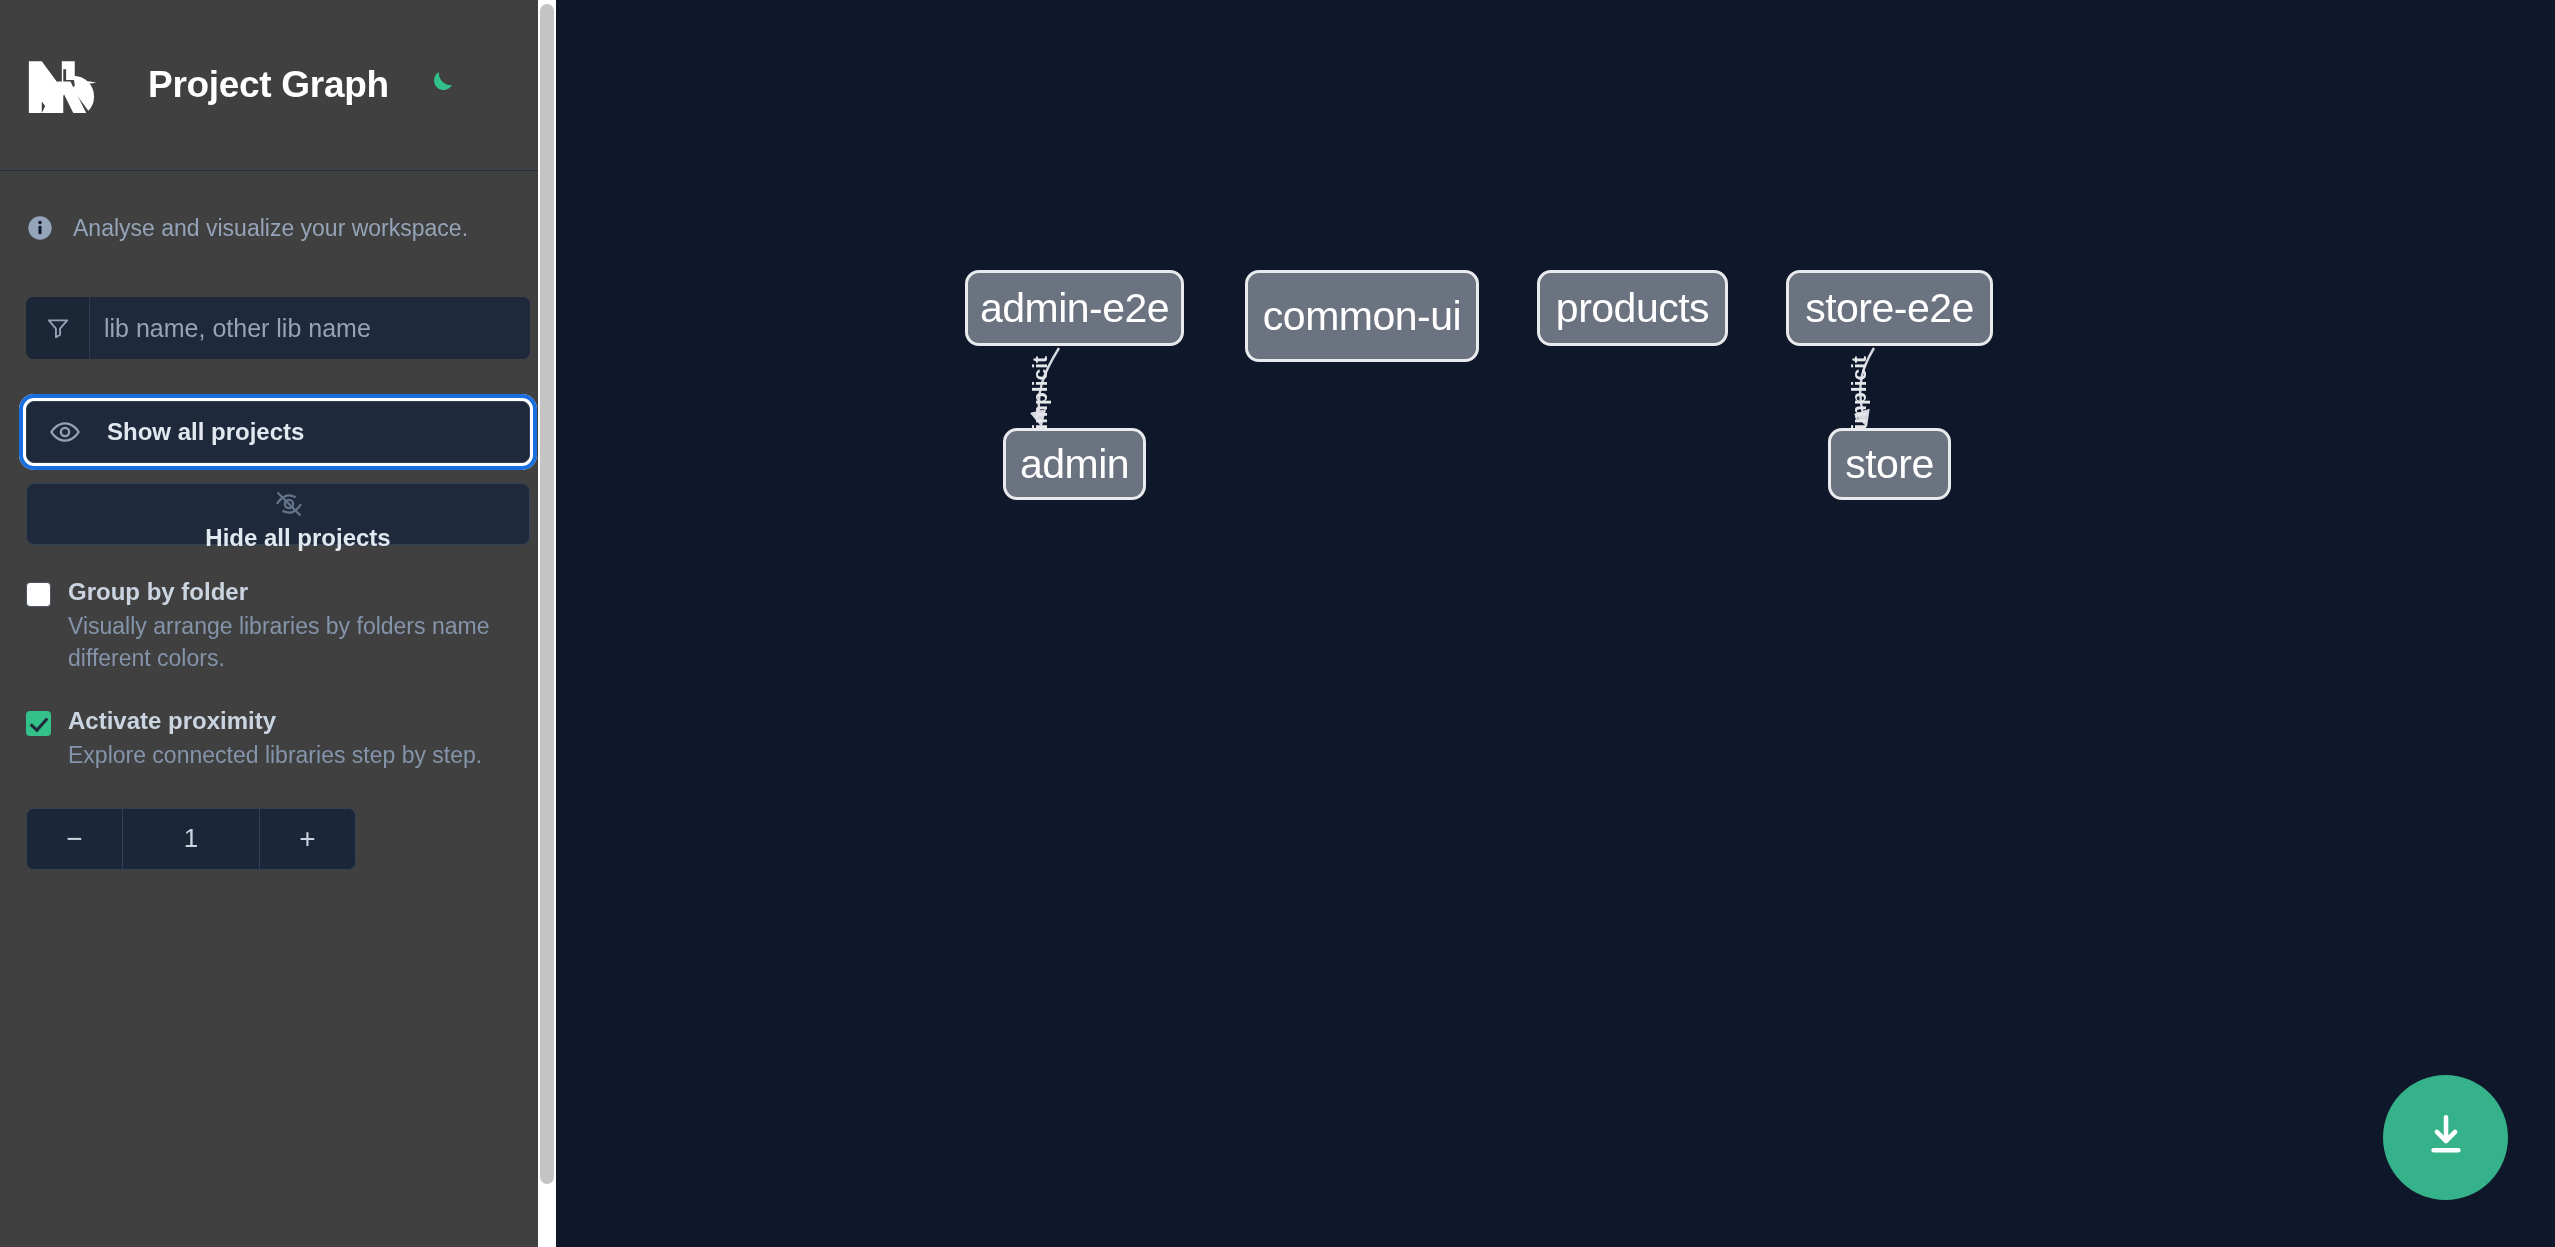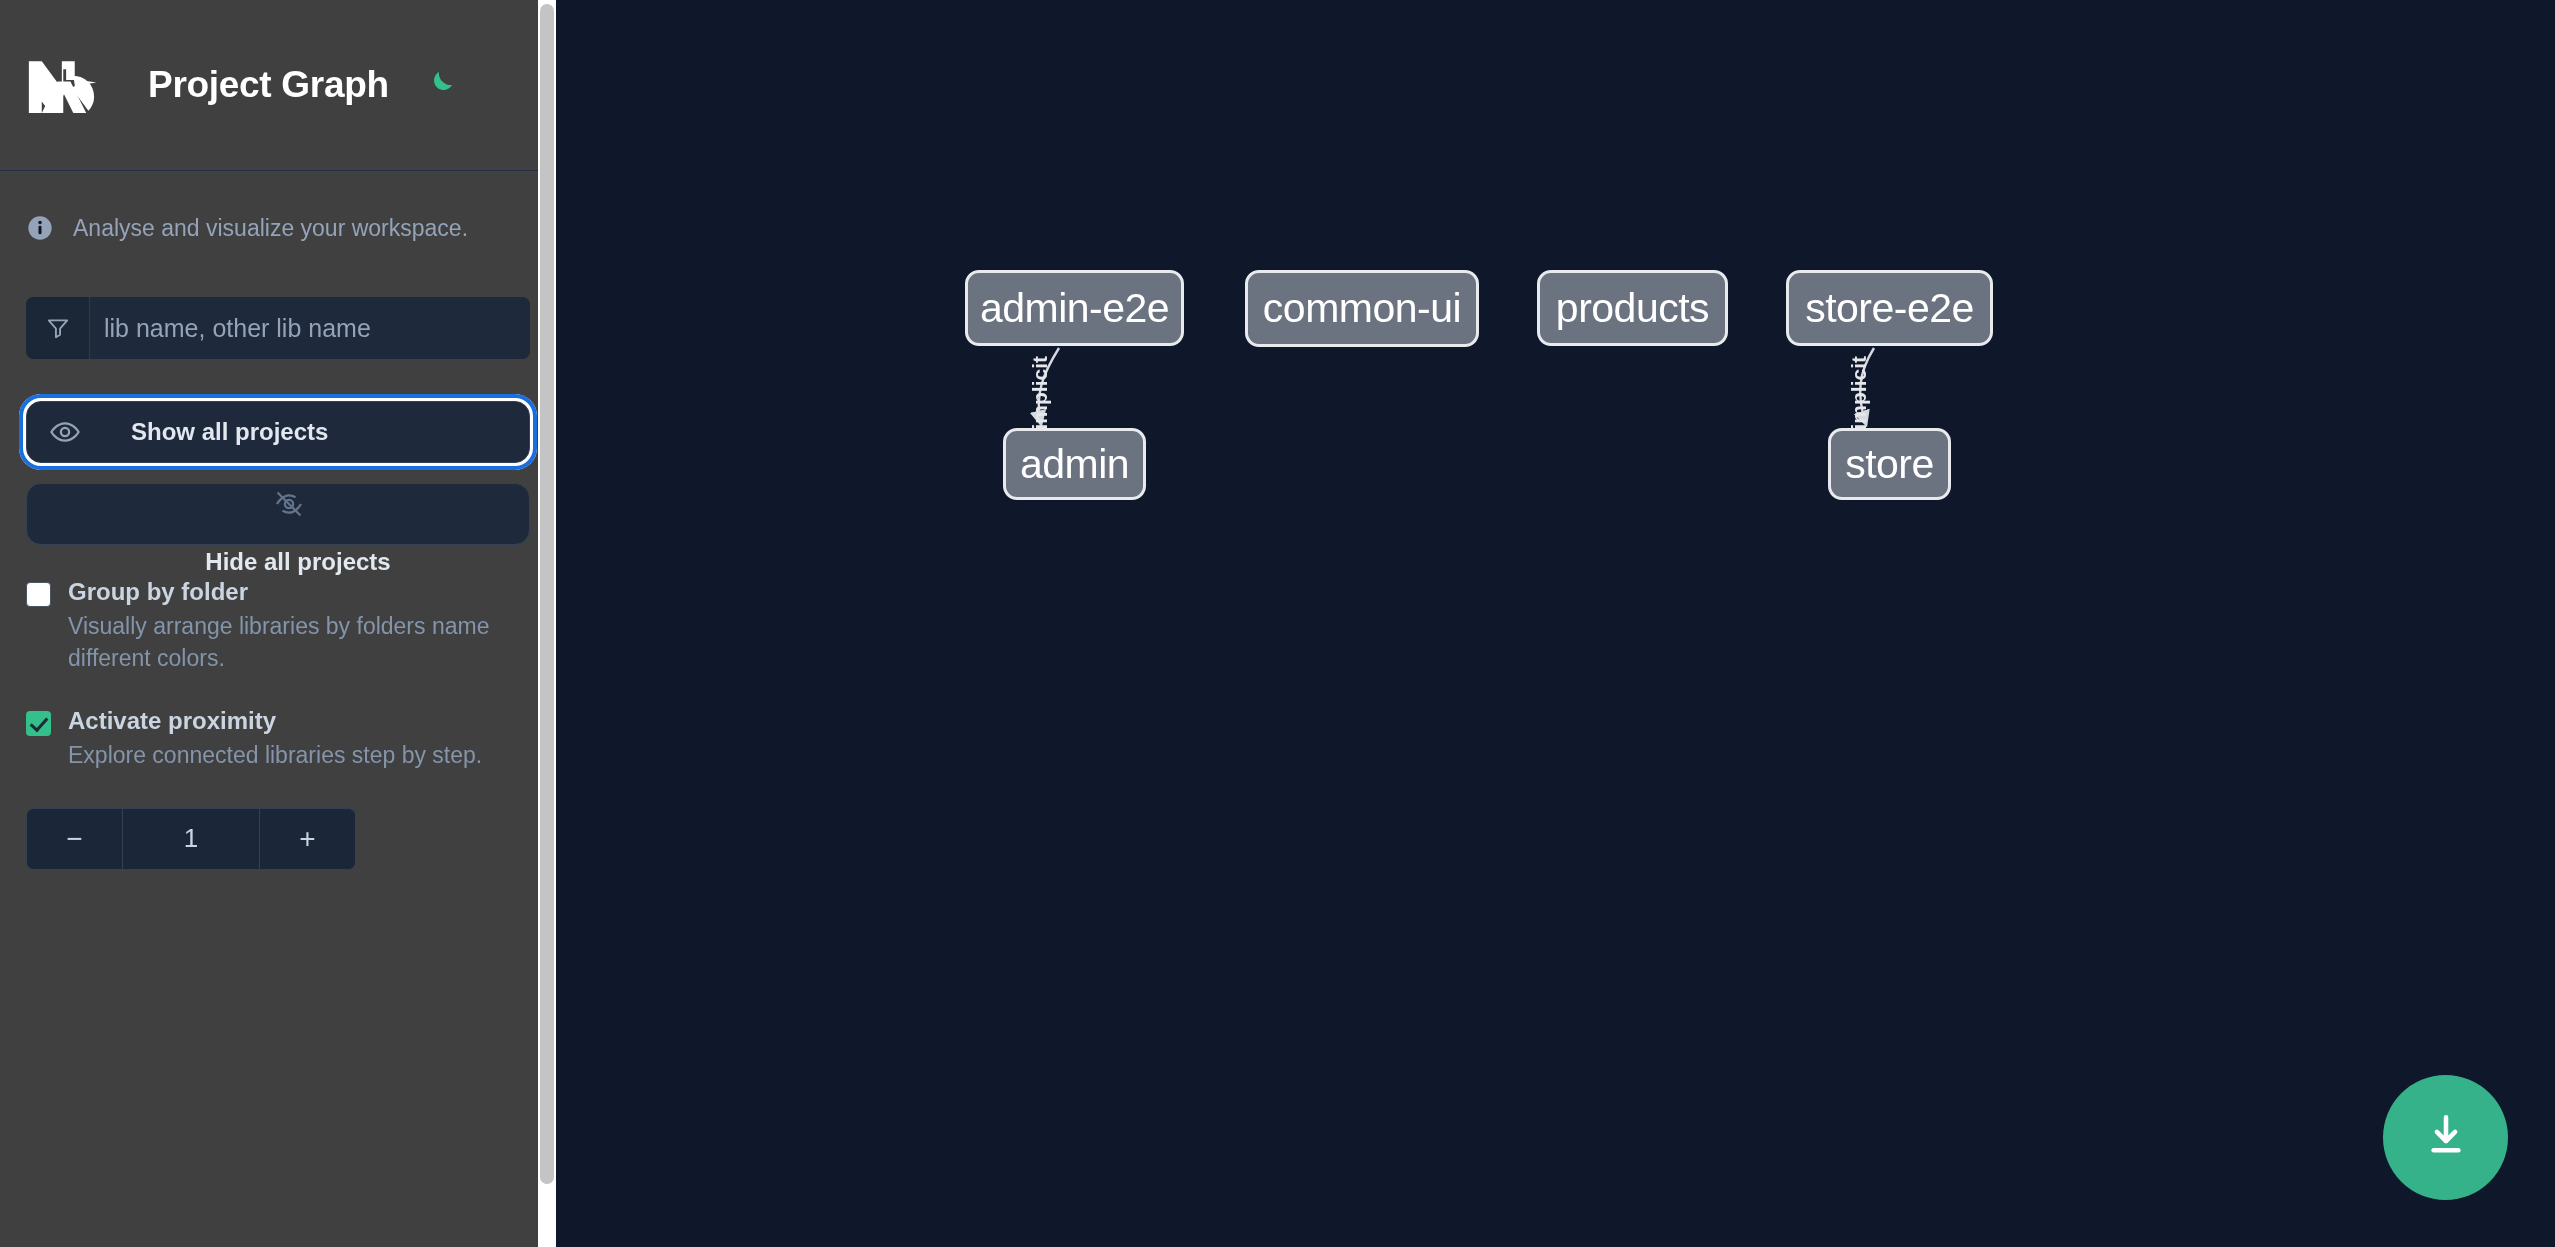--- a/index.html
+++ b/index.html
@@ -102,29 +102,28 @@
   }
   .cb-desc {
     font-size: 23px; color: #8494aa; line-height: 1.36;
     margin-top: 6px; max-width: 450px;
   }
 
   
   .btn {
     width: 100%; height: 62px;
     display: flex; align-items: center;
-    border-radius: 15px;
+    border-radius: 8px;
     background: #1e293b;
     border: 1px solid #334155;
     color: #e2e8f0;
     font-size: 24px; font-weight: 700;
     padding-left: 22px;
     cursor: pointer;
     font-family: "Liberation Sans", sans-serif;
-    gap: 24px;
   }
   .btn .bicon { flex: 0 0 40px; display: flex; align-items: center; }
   .btn .blabel { margin-left: 18px; }
   .btn-focus {
     outline: 4px solid #1a6fe0;
     outline-offset: 3px;
     box-shadow: 0 0 0 7px #ffffff;
   }
   .btn-group { margin-top: 42px; }
   .btn-group .btn + .btn { margin-top: 20px; flex-direction: column; }
@@ -324,21 +323,21 @@
           <path d="M 0 0 L 10 5 L 0 10 z" fill="#d6dae0"></path>
         </marker>
       </defs>
       <path d="M 503 348 C 488 372 478 394 485 424" fill="none" stroke="#d6dae0" stroke-width="2.4" marker-end="url(#arrow)"></path>
       <path d="M 1318 348 C 1303 372 1300 394 1310 424" fill="none" stroke="#d6dae0" stroke-width="2.4" marker-end="url(#arrow)"></path>
     </svg>
 
     <div class="node" style="left:409px;top:270px;width:219px;height:76px;">
       <span>admin-e2e</span>
     </div>
-    <div class="node" style="left:689px;top:270px;width:234px;height:77px;">
+    <div class="node" style="left:689px;top:270px;width:234px;height:92px;">
       <span>common-ui</span>
     </div>
     <div class="node" style="left:981px;top:270px;width:191px;height:76px;">
       <span>products</span>
     </div>
     <div class="node" style="left:1230px;top:270px;width:207px;height:76px;">
       <span>store-e2e</span>
     </div>
     <div class="node" style="left:447px;top:428px;width:143px;height:72px;">
       <span>admin</span>

